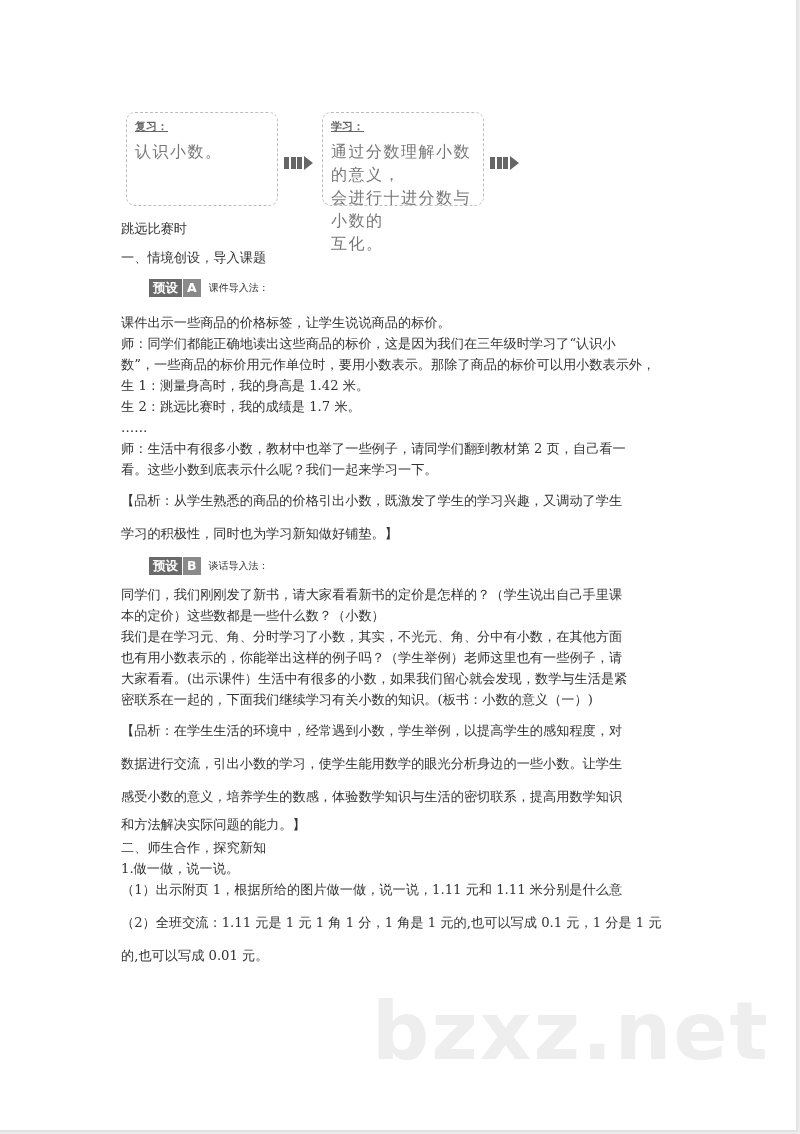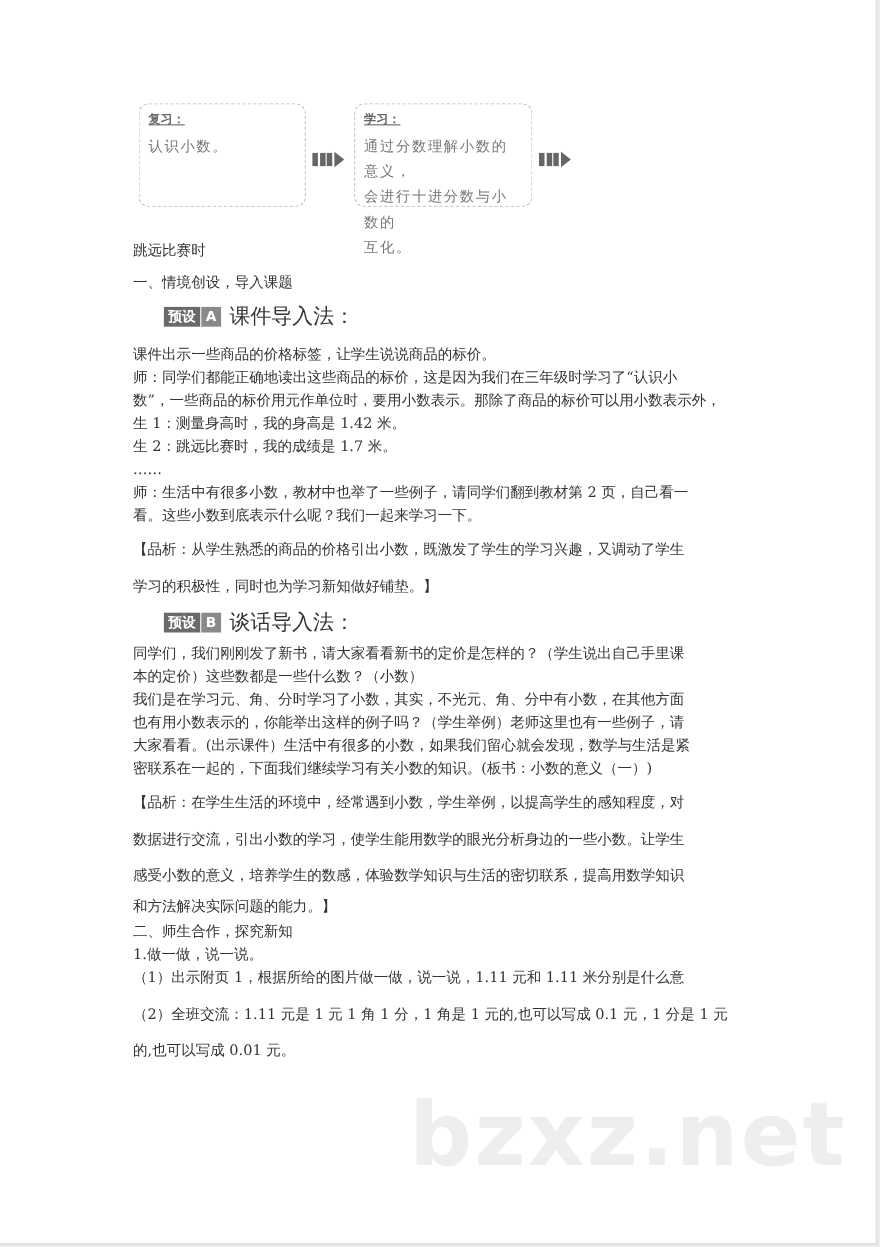--- a/index.html
+++ b/index.html
@@ -4,41 +4,41 @@
   <style>
     html, body { margin: 0; padding: 0; }
     body {
       width: 800px; height: 1134px; background: #ececec; position: relative; overflow: hidden;
       font-family: "DejaVu Serif", "Liberation Serif", serif; color: #333;
     }
     .page {
       position: absolute; left: 0; top: 0; width: 796px; height: 1130px;
       background: #ffffff; border-right: 2px solid #e2e2e2; border-bottom: 2px solid #e2e2e2;
     }
-    .flow { position: absolute; top: 94px; left: 126px; width: 560px; height: 98px; }
+    .flow { position: absolute; top: 112px; left: 126px; width: 560px; height: 98px; }
     .fbox {
       position: absolute; top: 0; height: 94px; border: 1.5px dashed #bdbdbd; border-radius: 9px;
       box-sizing: border-box; padding: 6px 8px; background: #fff;
     }
     .fbox .ft {
       font-size: 11px; font-weight: bold; color: #666; text-decoration: underline; margin-bottom: 6px;
     }
-    .fbox .fb { font-size: 13px; color: #777; line-height: 23px; letter-spacing: 1.5px; }
+    .fbox .fb { font-size: 16px; color: #777; line-height: 23px; letter-spacing: 1.5px; }
     .arrow { position: absolute; top: 40px; width: 36px; height: 16px; }
     .arrow .bar { display: inline-block; width: 5px; height: 12px; background: #666; margin-right: 1.5px; vertical-align: middle; }
     .arrow .tip { display: inline-block; width: 0; height: 0; border-top: 7px solid transparent; border-bottom: 7px solid transparent; border-left: 9px solid #666; vertical-align: middle; }
 
     .content { position: absolute; left: 121px; top: 218px; width: 560px; font-size: 13.2px; }
     .line { white-space: nowrap; line-height: 21px; }
     .gap { height: 8px; }
     .badge-row { display: flex; align-items: center; height: 24px; }
     .badge { display: inline-flex; height: 18px; }
     .badge .b1 { background: #6a6a6a; color: #fff; font-size: 12.5px; font-weight: bold; padding: 0 4px; line-height: 18px; font-family: "DejaVu Sans", sans-serif; margin-left: 28px; }
     .badge .b2 { background: #8a8a8a; color: #fff; font-size: 12.5px; font-weight: bold; padding: 0 4px; margin-left: 1px; line-height: 18px; font-family: "DejaVu Sans", sans-serif; }
-    .badge-label { margin-left: 8px; font-size: 19px; }
+    .badge-label { margin-left: 8px; font-size: 10px; }
     .note { line-height: 33px; white-space: nowrap; }
     .watermark {
       position: absolute; left: 372px; top: 985px; font-family: "DejaVu Sans", sans-serif;
       font-weight: bold; font-size: 80px; color: #eeeeee; letter-spacing: 2px;
     }
   </style>
 </head>
 <body>
 
 <div class="page">

